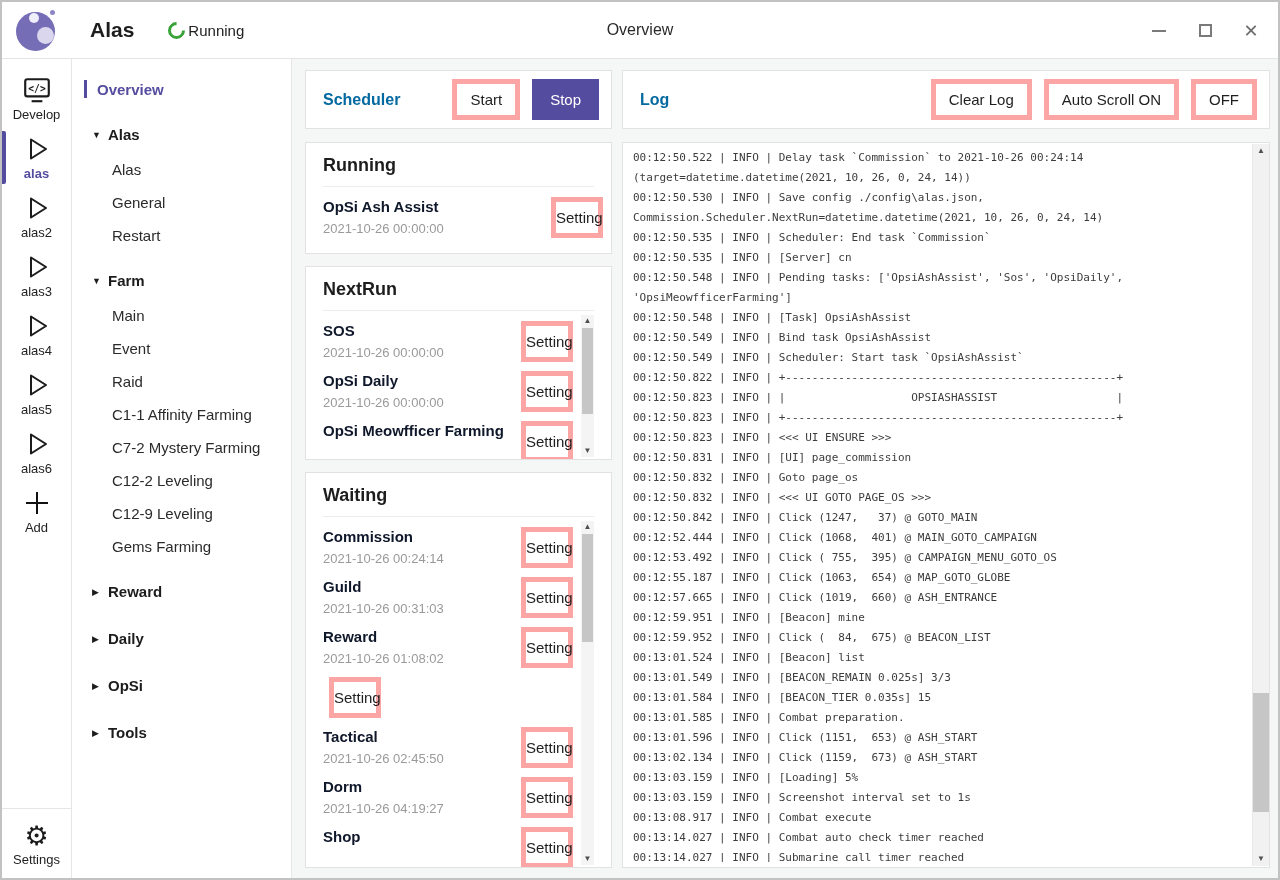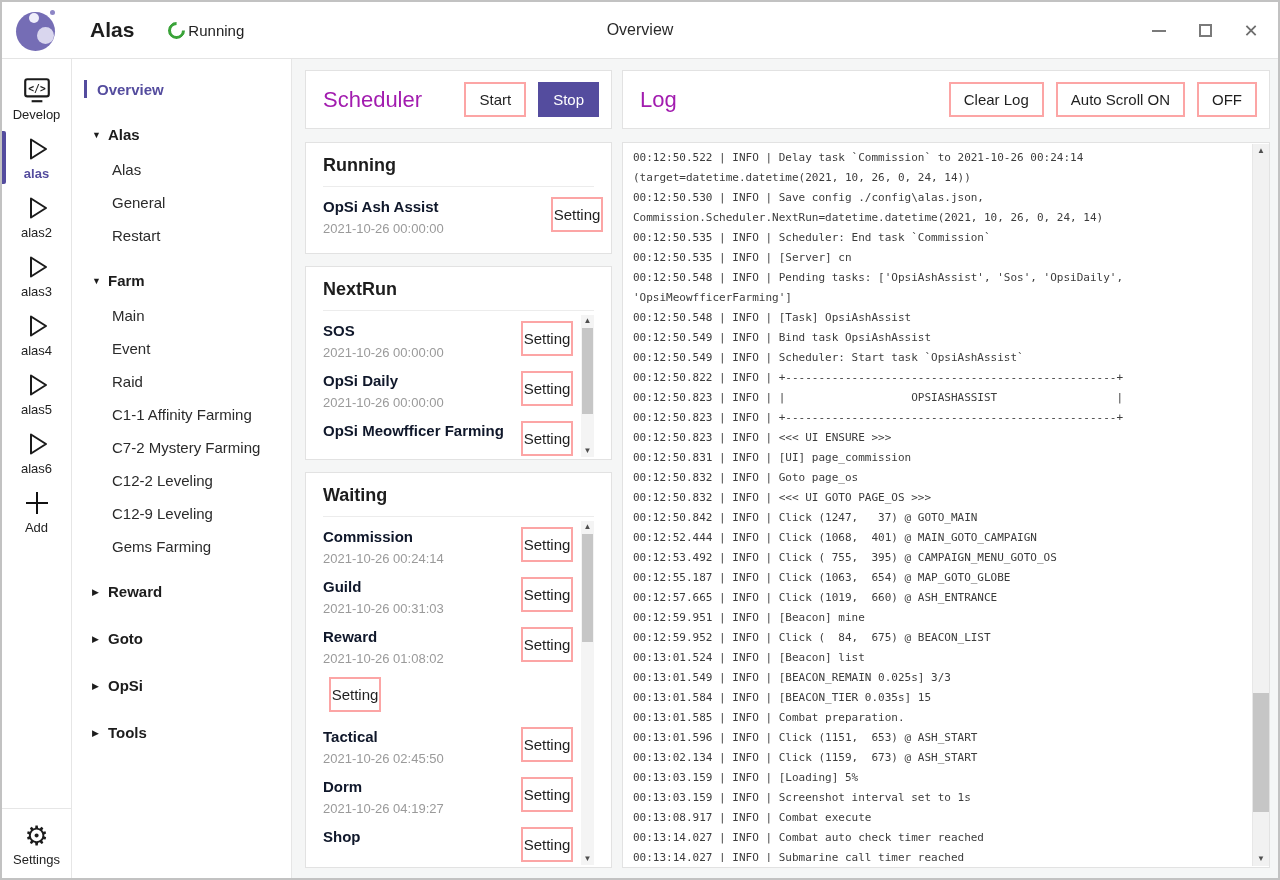--- a/index.html
+++ b/index.html
@@ -44,22 +44,22 @@
   .nav-group-h .tri { width:16px; font-size:9px; color:#1c1c1c; }
   .nav-group-h .nav-group-label { font-size:15px; font-weight:700; color:#1c1c1c; }
   .nav-child { padding:8px 0 8px 40px; font-size:15px; color:#2b2b2b; cursor:pointer; white-space:nowrap; }
 
   
   #main { position:absolute; left:290px; top:57px; right:0; bottom:0; background:#f5f6f6; }
   .card { position:absolute; background:#fff; border:1px solid #e2e2e2; }
 
   
   .panel-head { display:flex; align-items:center; padding:0 12px 0 17px; }
-  .panel-title { font-size:22px; font-weight:400; color:#a21caf; flex:1; }
-  .btn { font-family:inherit; font-size:15px; color:#1f1f1f; background:#fff; border:2px solid #fca5a5; padding:7px 13px; cursor:pointer; }
+  .panel-title { font-size:16px; font-weight:700; color:#0369a1; flex:1; }
+  .btn { font-family:inherit; font-size:15px; color:#1f1f1f; background:#fff; border:5px solid #fca5a5; padding:7px 13px; cursor:pointer; }
   .btn + .btn { margin-left:12px; }
   .btn.primary { background:var(--accent); border-color:var(--accent); color:#fff; }
 
   
   .task-card { padding:12px 8px 0 17px; overflow:hidden; }
   .card-h { font-size:18px; font-weight:600; color:#1d1d1d; padding-bottom:10px; border-bottom:1px solid #ececec; margin-right:9px; }
   .task-list { position:relative; margin-top:2px; }
   .task-list.scrollable { padding-right:30px; }
   .task-item { display:flex; align-items:flex-start; height:50px; padding-top:8px; }
   .ti-left { flex:1; min-width:0; }
@@ -208,21 +208,21 @@
       <div class="nav-child">C7-2 Mystery Farming</div>
       <div class="nav-child">C12-2 Leveling</div>
       <div class="nav-child">C12-9 Leveling</div>
       <div class="nav-child">Gems Farming</div>
       <div class="nav-group-h">
         <span class="tri">▶</span>
         <span class="nav-group-label">Reward</span>
       </div>
       <div class="nav-group-h">
         <span class="tri">▶</span>
-        <span class="nav-group-label">Goto</span>
+        <span class="nav-group-label">Daily</span>
       </div>
       <div class="nav-group-h">
         <span class="tri">▶</span>
         <span class="nav-group-label">OpSi</span>
       </div>
       <div class="nav-group-h">
         <span class="tri">▶</span>
         <span class="nav-group-label">Tools</span>
       </div>
     </nav>

